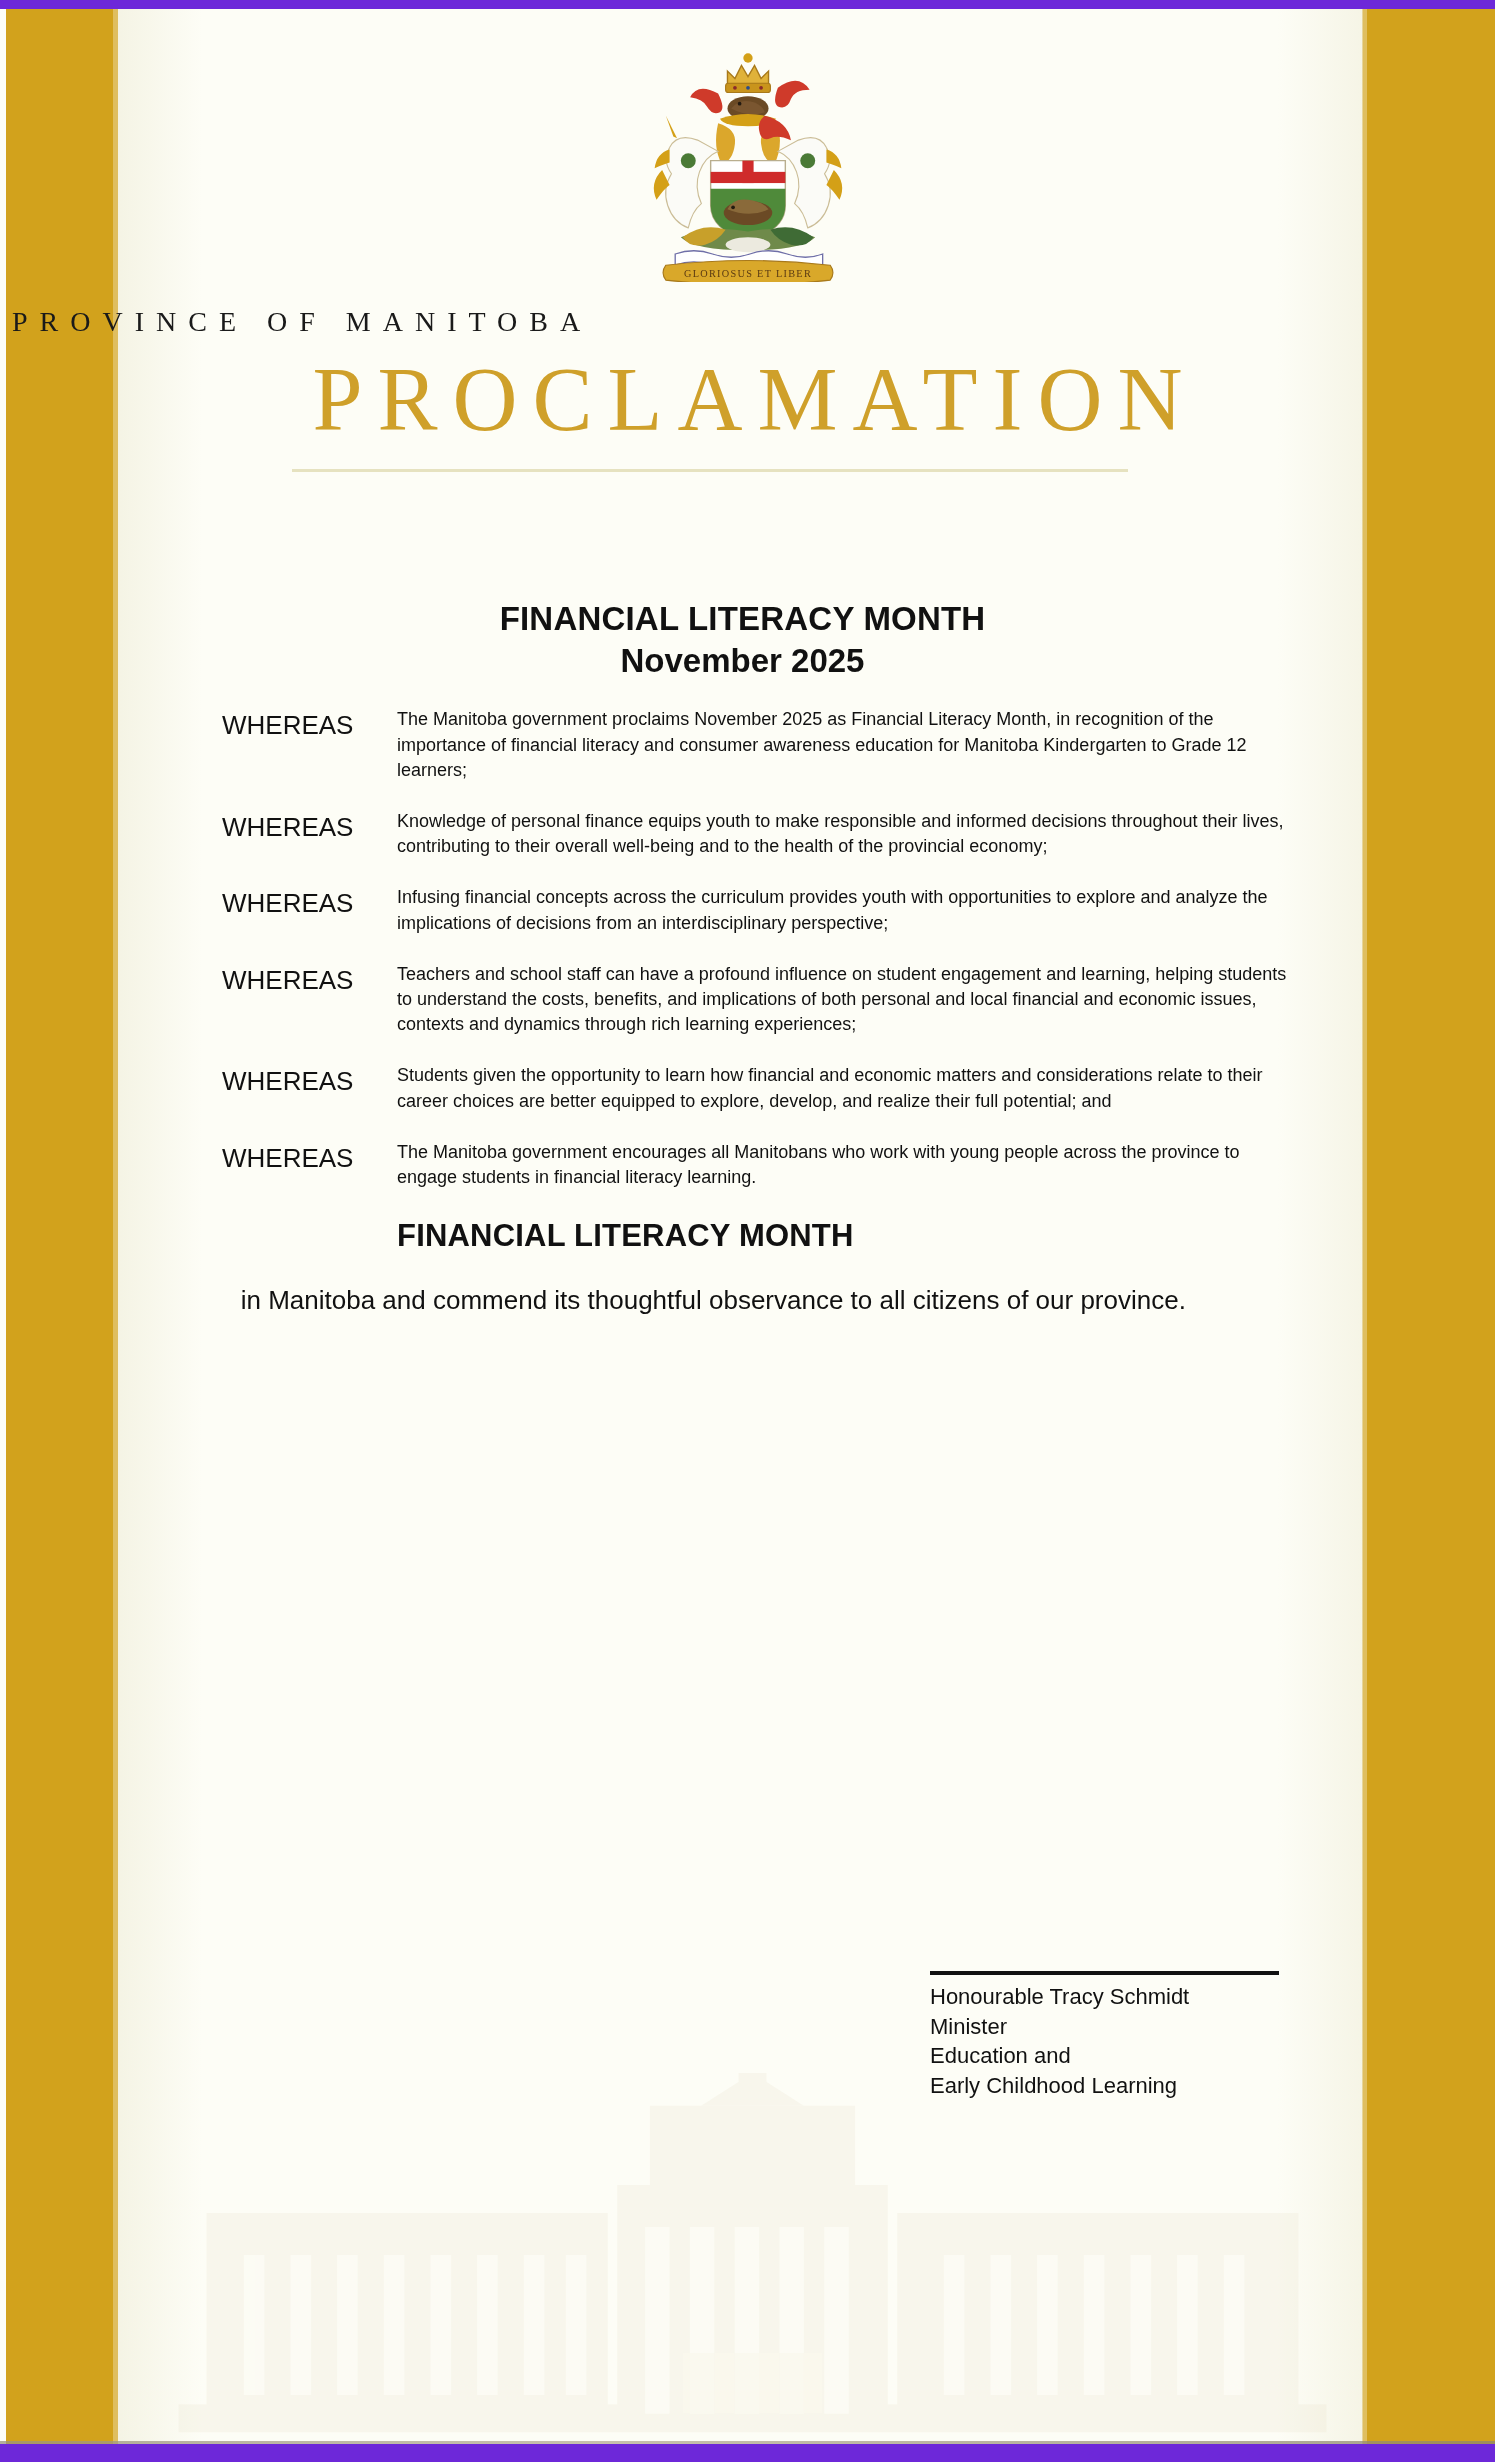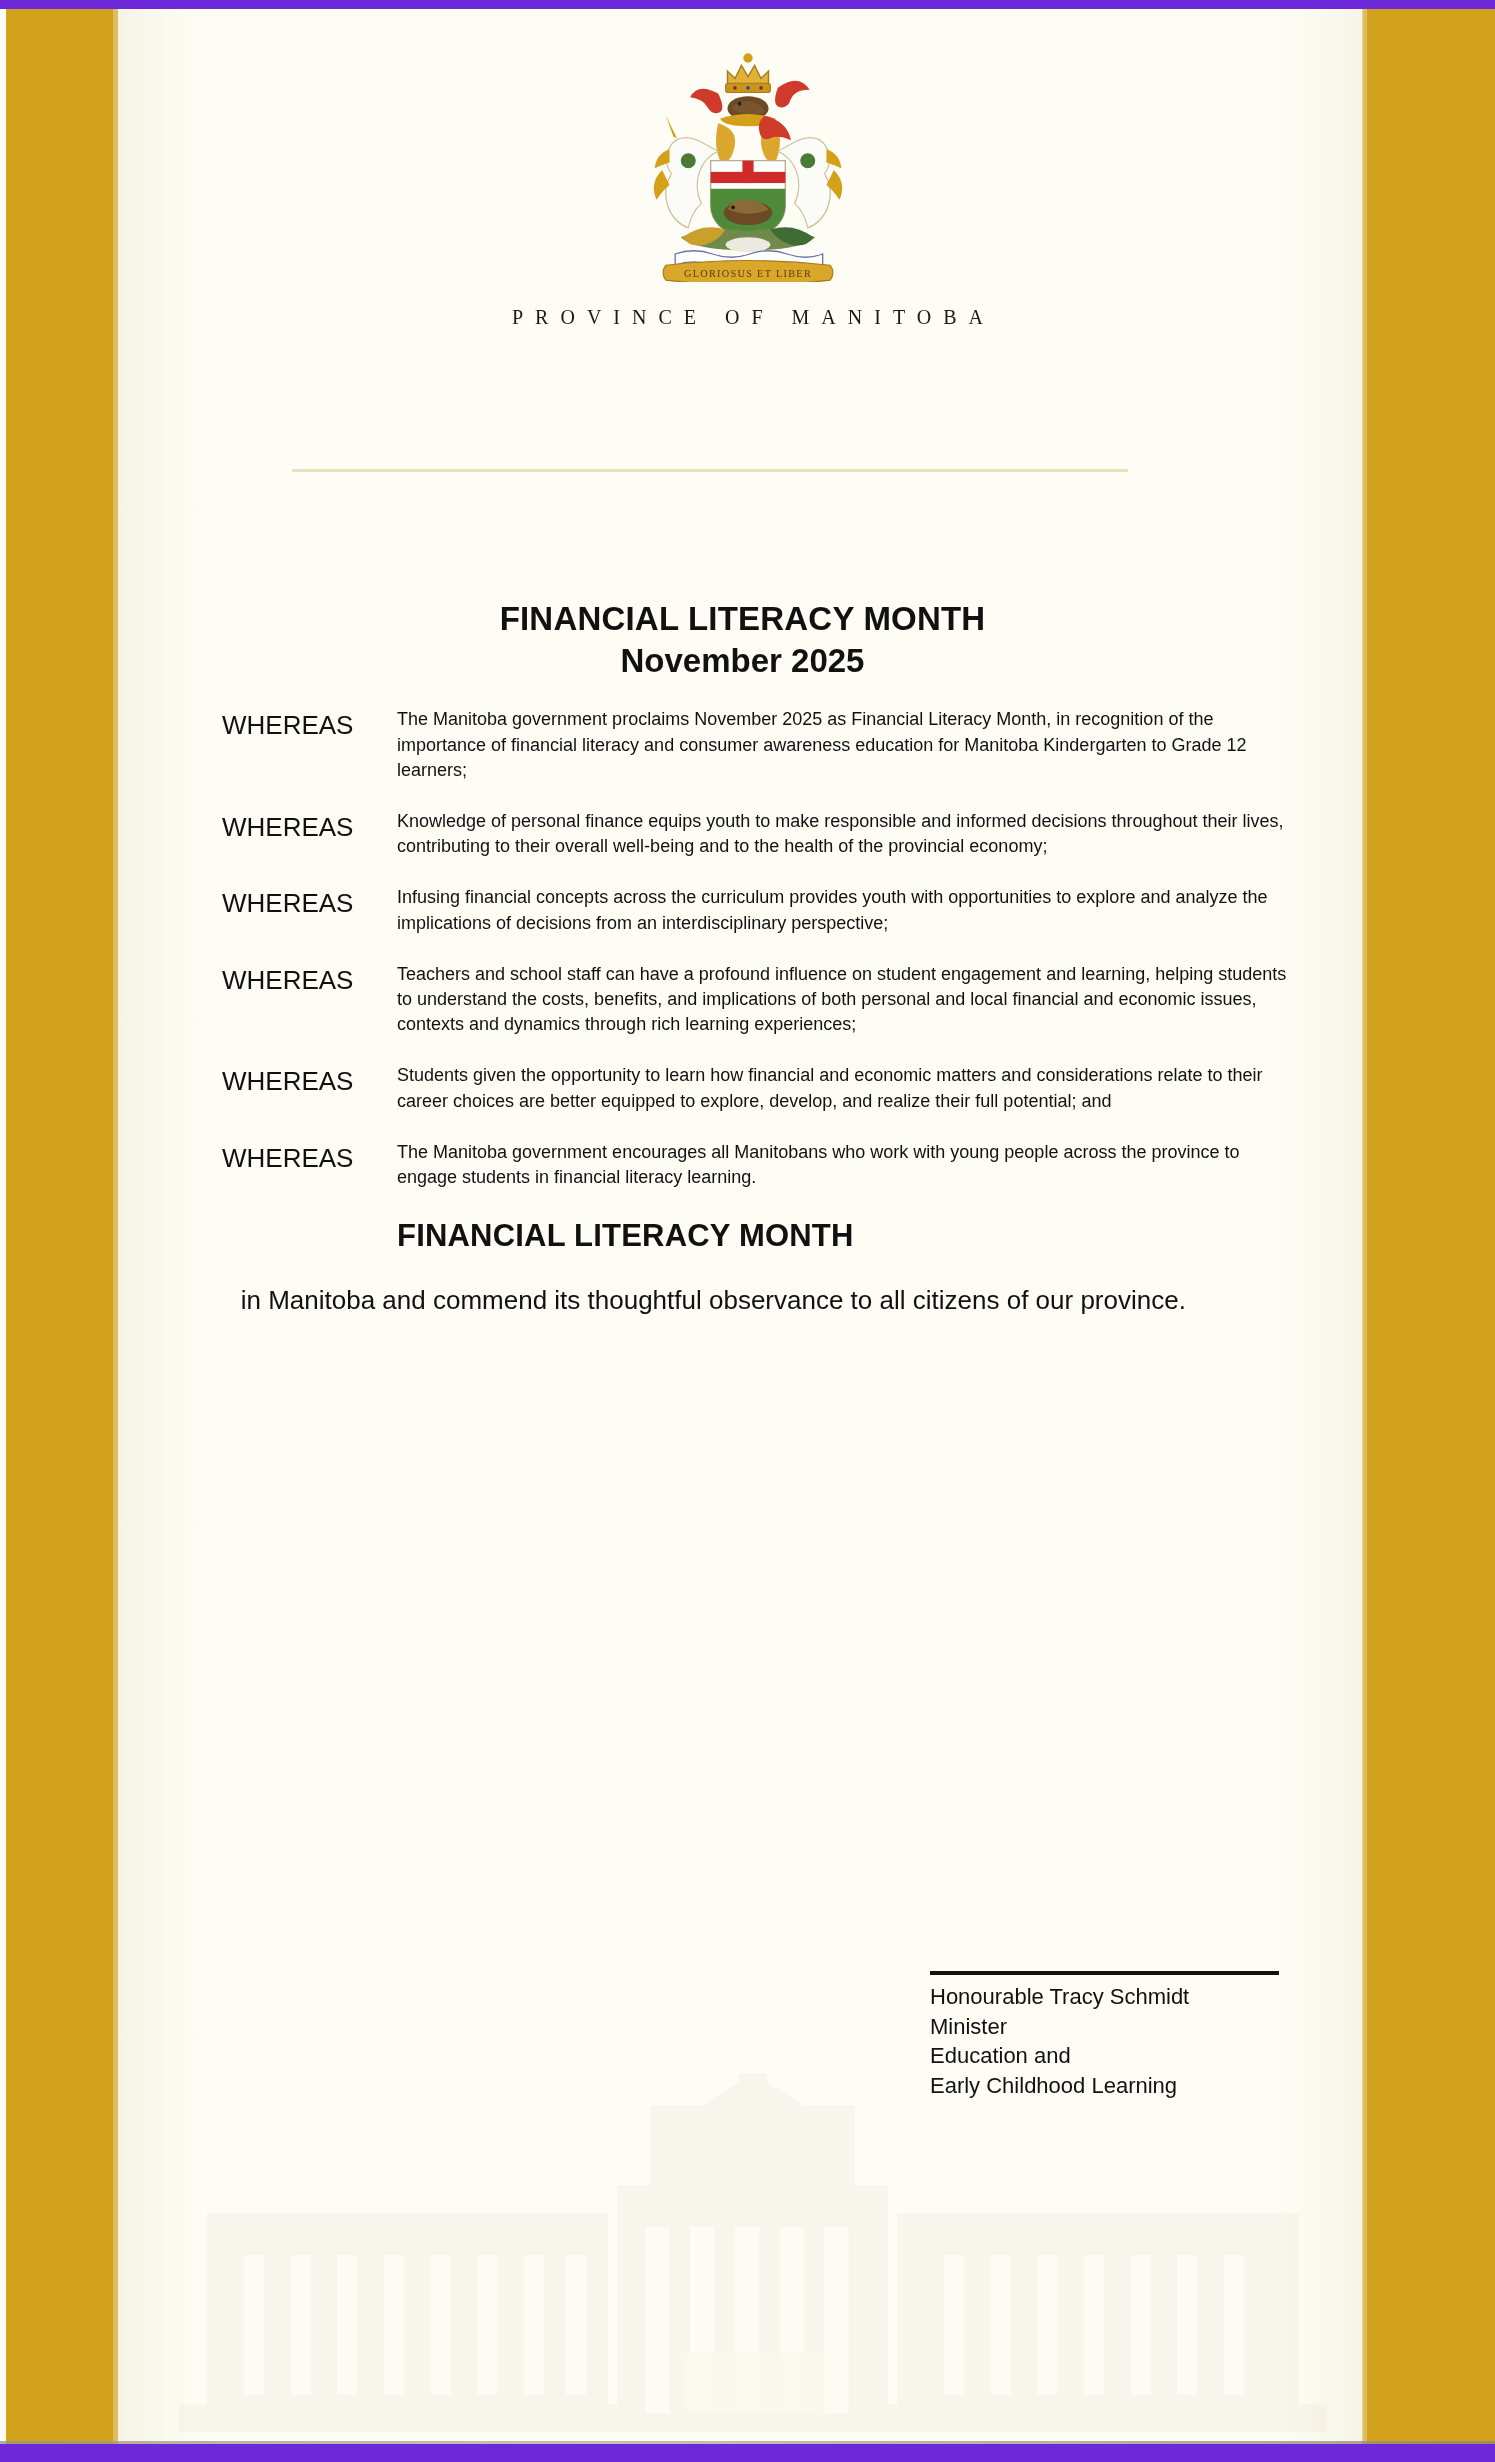--- a/index.html
+++ b/index.html
@@ -96,23 +96,23 @@
     width: 280px;
     height: 252px;
   }
   .crest svg { display: block; width: 100%; height: 100%; }
 
   .province-line {
     position: absolute;
     left: 0;
     right: 0;
     top: 297px;
-    text-align: center;
+    text-align: left;
     font-family: "Liberation Serif", serif;
-    font-size: 20px;
+    font-size: 28px;
     letter-spacing: 12px;
     text-indent: 12px;
     color: #1a1a1a;
   }
 
   .proclamation-word {
     position: absolute;
     left: 0;
     right: 0;
     top: 344px;
@@ -326,20 +326,21 @@
 
         <path d="M72 240 q20 -7 40 0 q20 7 40 0 q20 -7 40 0 q20 7 38 0 l0 12 q-18 7 -38 0 q-20 -7 -40 0 q-20 7 -40 0 q-20 -7 -40 0 Z" fill="#ffffff" stroke="#6f6fa8" stroke-width="1.4"></path>
 
         <path d="M62 252 q88 -10 176 0 q6 8 0 16 q-88 10 -176 0 q-6 -8 0 -16 Z" fill="#d9a82a" stroke="#a8791a" stroke-width="1.2"></path>
         <text x="150" y="265" text-anchor="middle" font-family="'Liberation Serif', serif" font-size="11" letter-spacing="1.4" fill="#5a3a12">GLORIOSUS ET LIBER</text>
       </svg>
     </div>
 
     <div class="province-line">PROVINCE OF MANITOBA</div>
 
+    <div class="proclamation-word">PROCLAMATION</div>
 
     <div class="rule"></div>
 
     <div class="body-wrap">
 
       <div class="doc-title">
         <span class="title-main">FINANCIAL LITERACY MONTH</span>
         <span class="title-sub">November 2025</span>
       </div>
 

